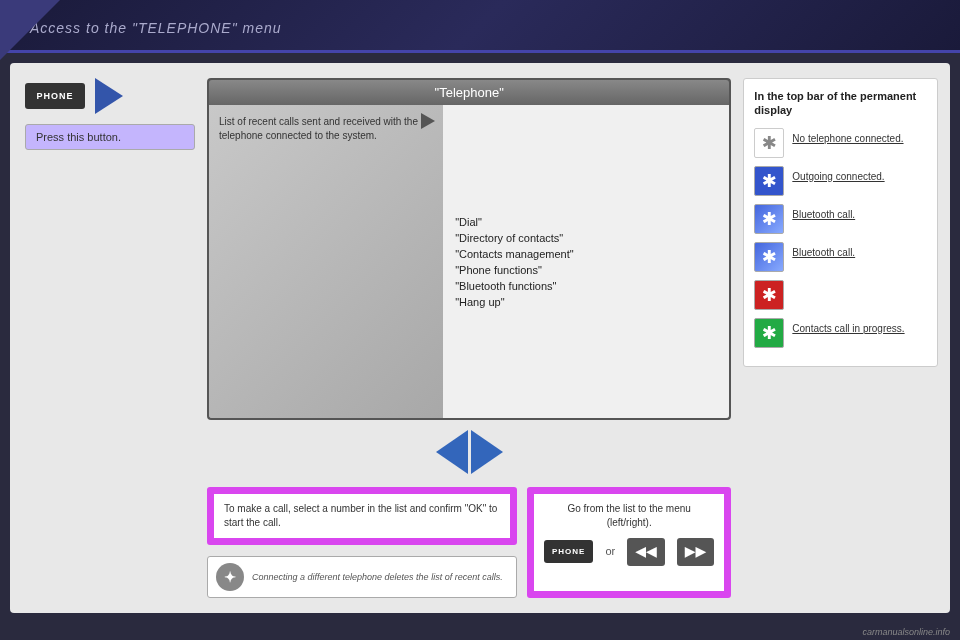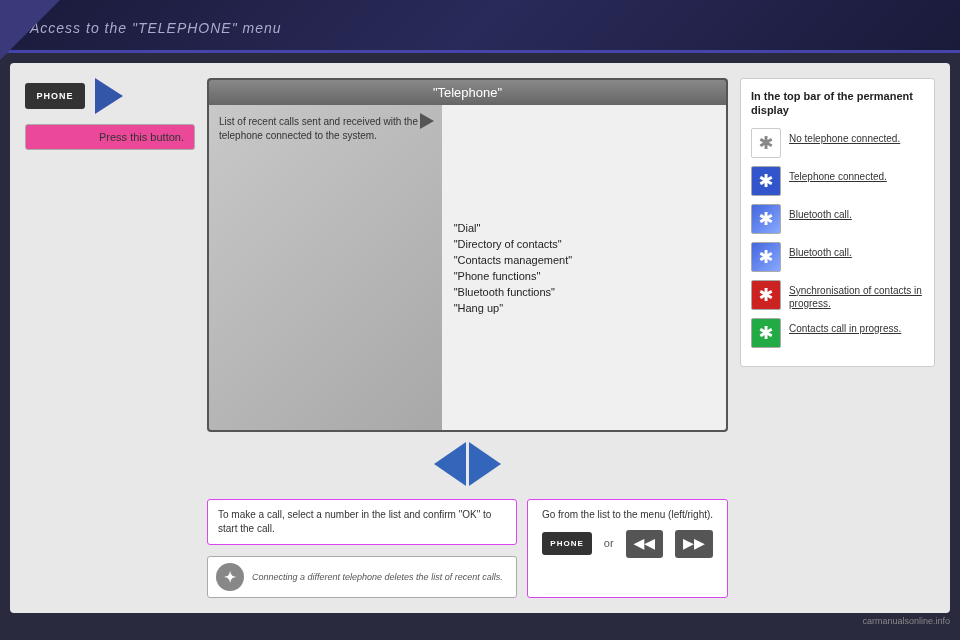--- a/index.html
+++ b/index.html
@@ -92,27 +92,27 @@
 
     .arrow-right {
       width: 0; height: 0;
       border-top: 18px solid transparent;
       border-bottom: 18px solid transparent;
       border-left: 28px solid #3355aa;
       flex-shrink: 0;
     }
 
     .press-button-box {
-      background: #ec4899;
+      background: #c4b5fd;
       border: 1px solid #aaa;
       border-radius: 3px;
       padding: 6px 10px;
       font-size: 11px;
       color: #333;
-      text-align: right;
+      text-align: left;
     }
 
     
     .center-column {
       flex: 1;
       display: flex;
       flex-direction: column;
       gap: 8px;
     }
 
@@ -183,21 +183,21 @@
 
     
     .bottom-callouts {
       display: flex;
       gap: 10px;
       margin-top: 5px;
     }
 
     .callout-box {
       background: white;
-      border: 1px solid #d946ef;
+      border: 7px solid #d946ef;
       border-radius: 3px;
       padding: 8px 10px;
       font-size: 10px;
       color: #333;
       line-height: 1.4;
     }
 
     .callout-box-left {
       width: 310px;
     }
@@ -462,42 +462,41 @@
       <div class="indicators-box">
         <div class="indicators-title">In the top bar of the permanent display</div>
 
         <div class="indicator-row">
           <div class="bt-icon gray">✱</div>
           <div class="indicator-text">No telephone connected.</div>
         </div>
 
         <div class="indicator-row">
           <div class="bt-icon blue-solid">✱</div>
-          <div class="indicator-text">Telephone connected.</div>
+          <div class="indicator-text">Outgoing connected.</div>
         </div>
 
         <div class="indicator-row">
           <div class="bt-icon blue-anim" style="color:white; background: linear-gradient(135deg,#4466dd,#88aaff);">✱</div>
           <div class="indicator-text">Bluetooth call.</div>
         </div>
 
         <div class="indicator-row">
           <div class="bt-icon blue-anim" style="color:white; background: linear-gradient(135deg,#4466dd,#88aaff);">✱</div>
           <div class="indicator-text">Bluetooth call.</div>
         </div>
 
         <div class="indicator-row">
           <div class="bt-icon red">✱</div>
-          <div class="indicator-text">Synchronisation of contacts in progress.</div>
         </div>
 
         <div class="indicator-row">
           <div class="bt-icon green-solid">✱</div>
           <div class="indicator-text">Contacts call in progress.</div>
         </div>
       </div>
     </div>
 
   </div>
 
-  <div style="position: absolute; bottom: 14px; right: 10px; font-size: 9px; color: #888;">carmanualsonline.info</div>
+  <div style="position: absolute; bottom: 3px; right: 10px; font-size: 9px; color: #888; font-style: italic;">carmanualsonline.info</div>
 
 </div>
 
 </body></html>

